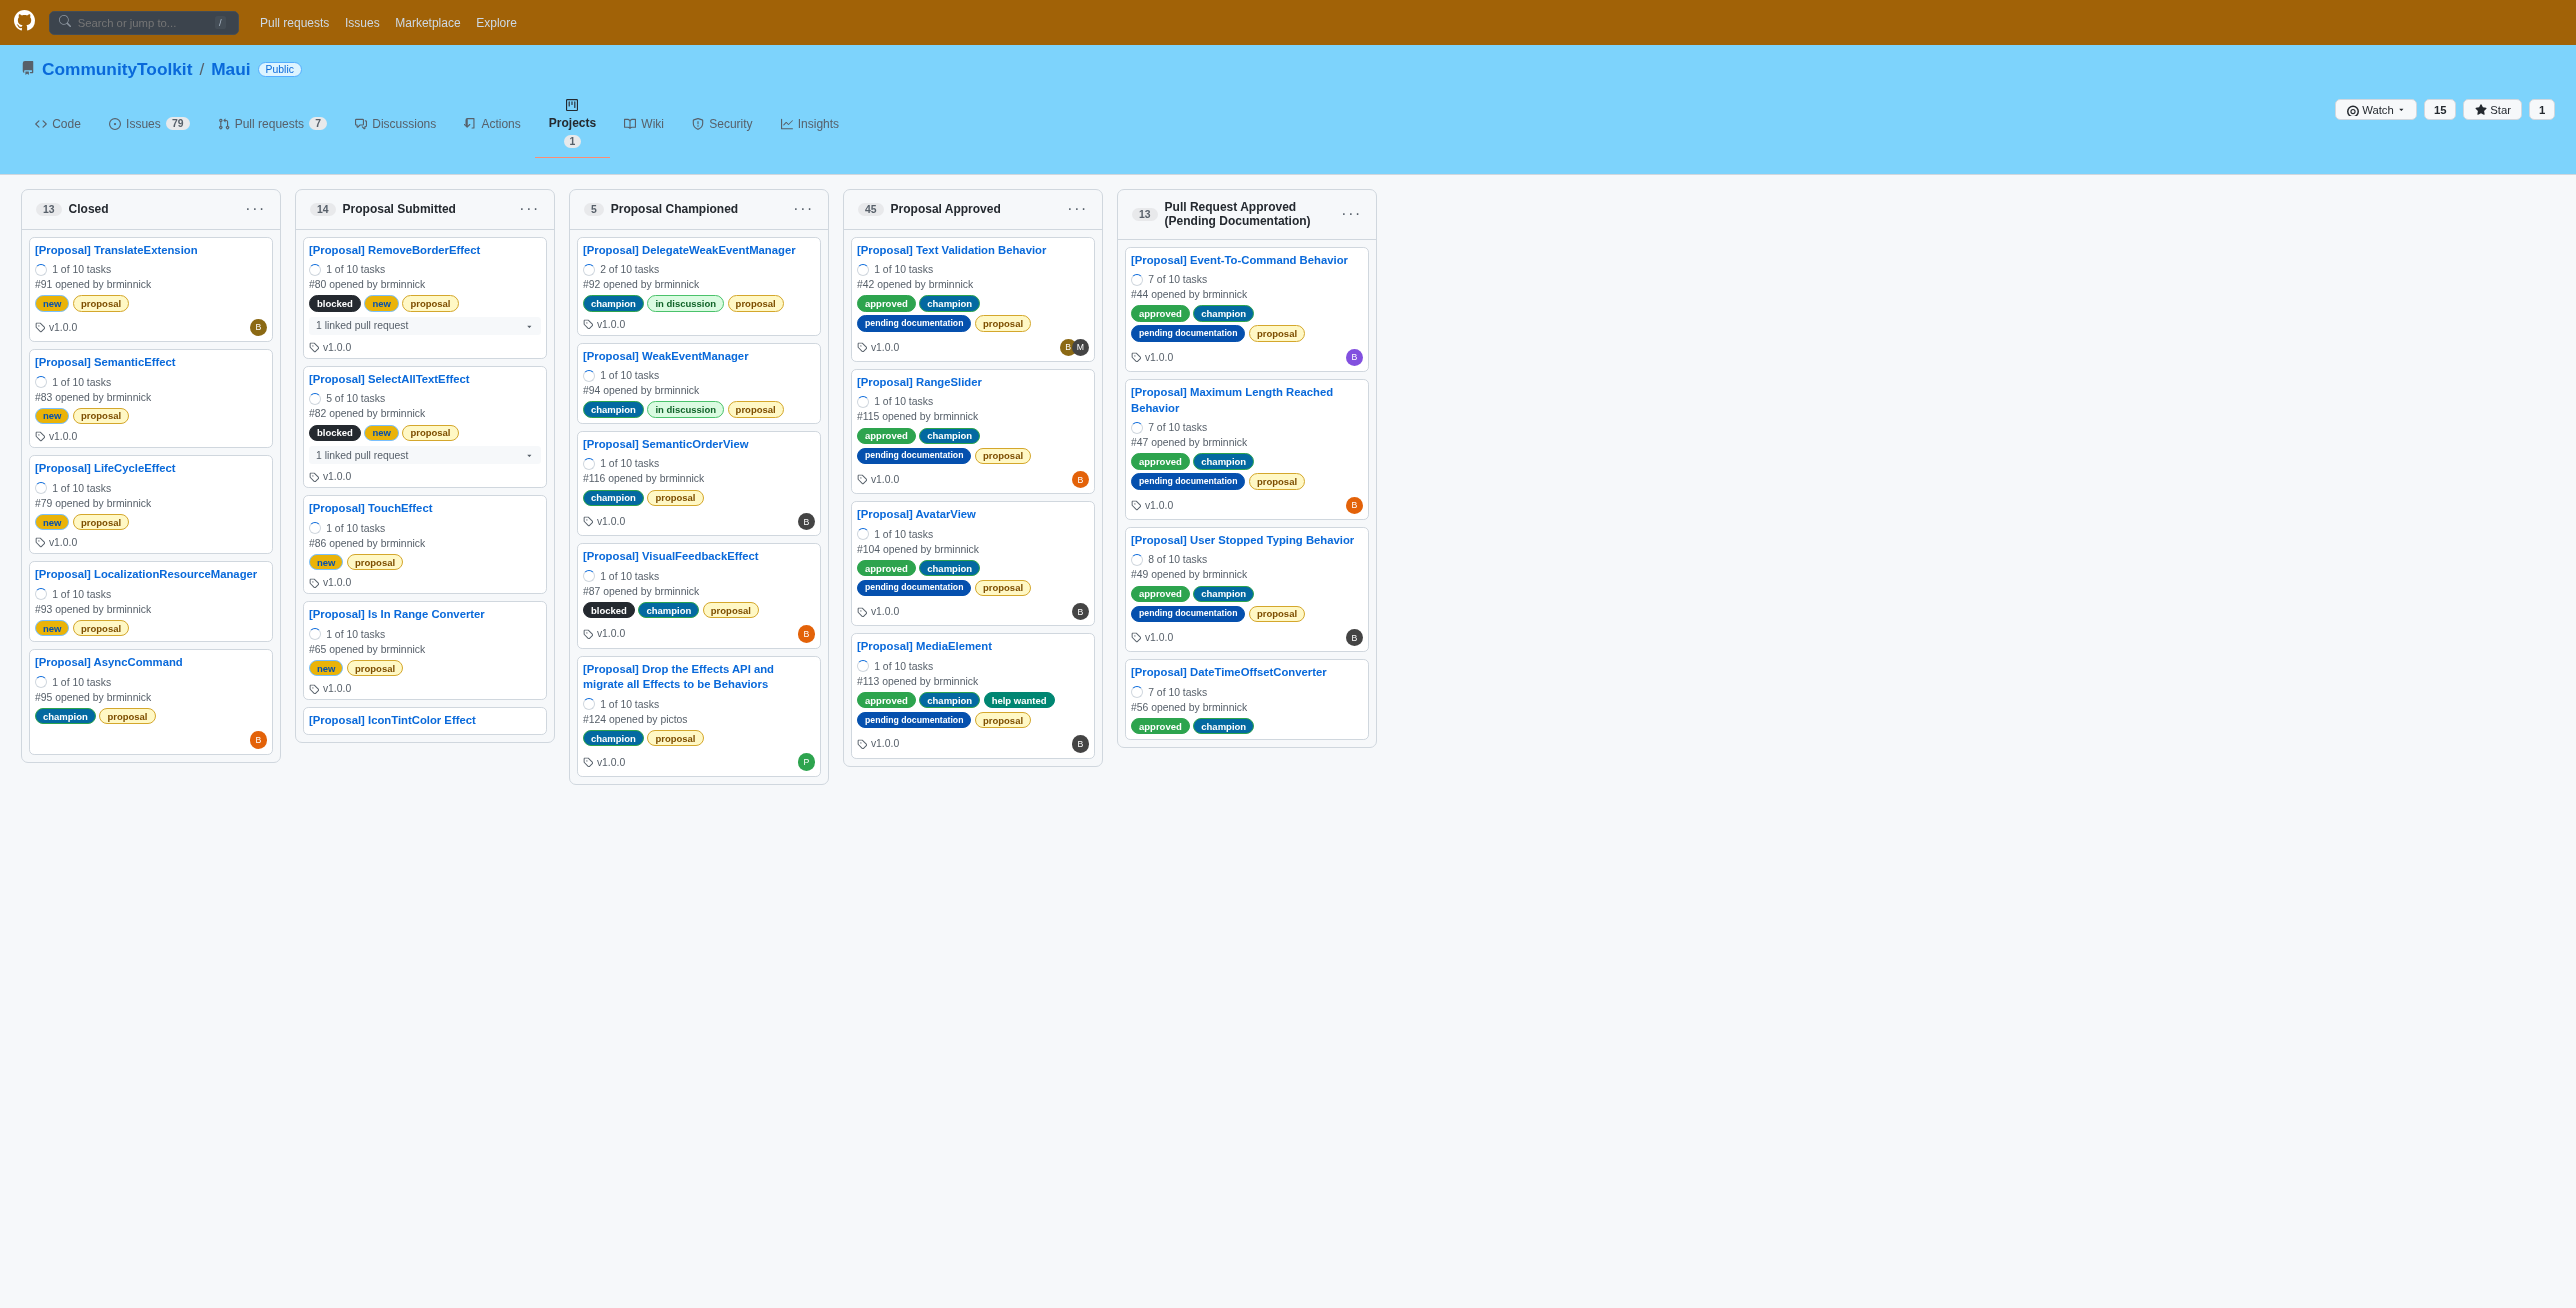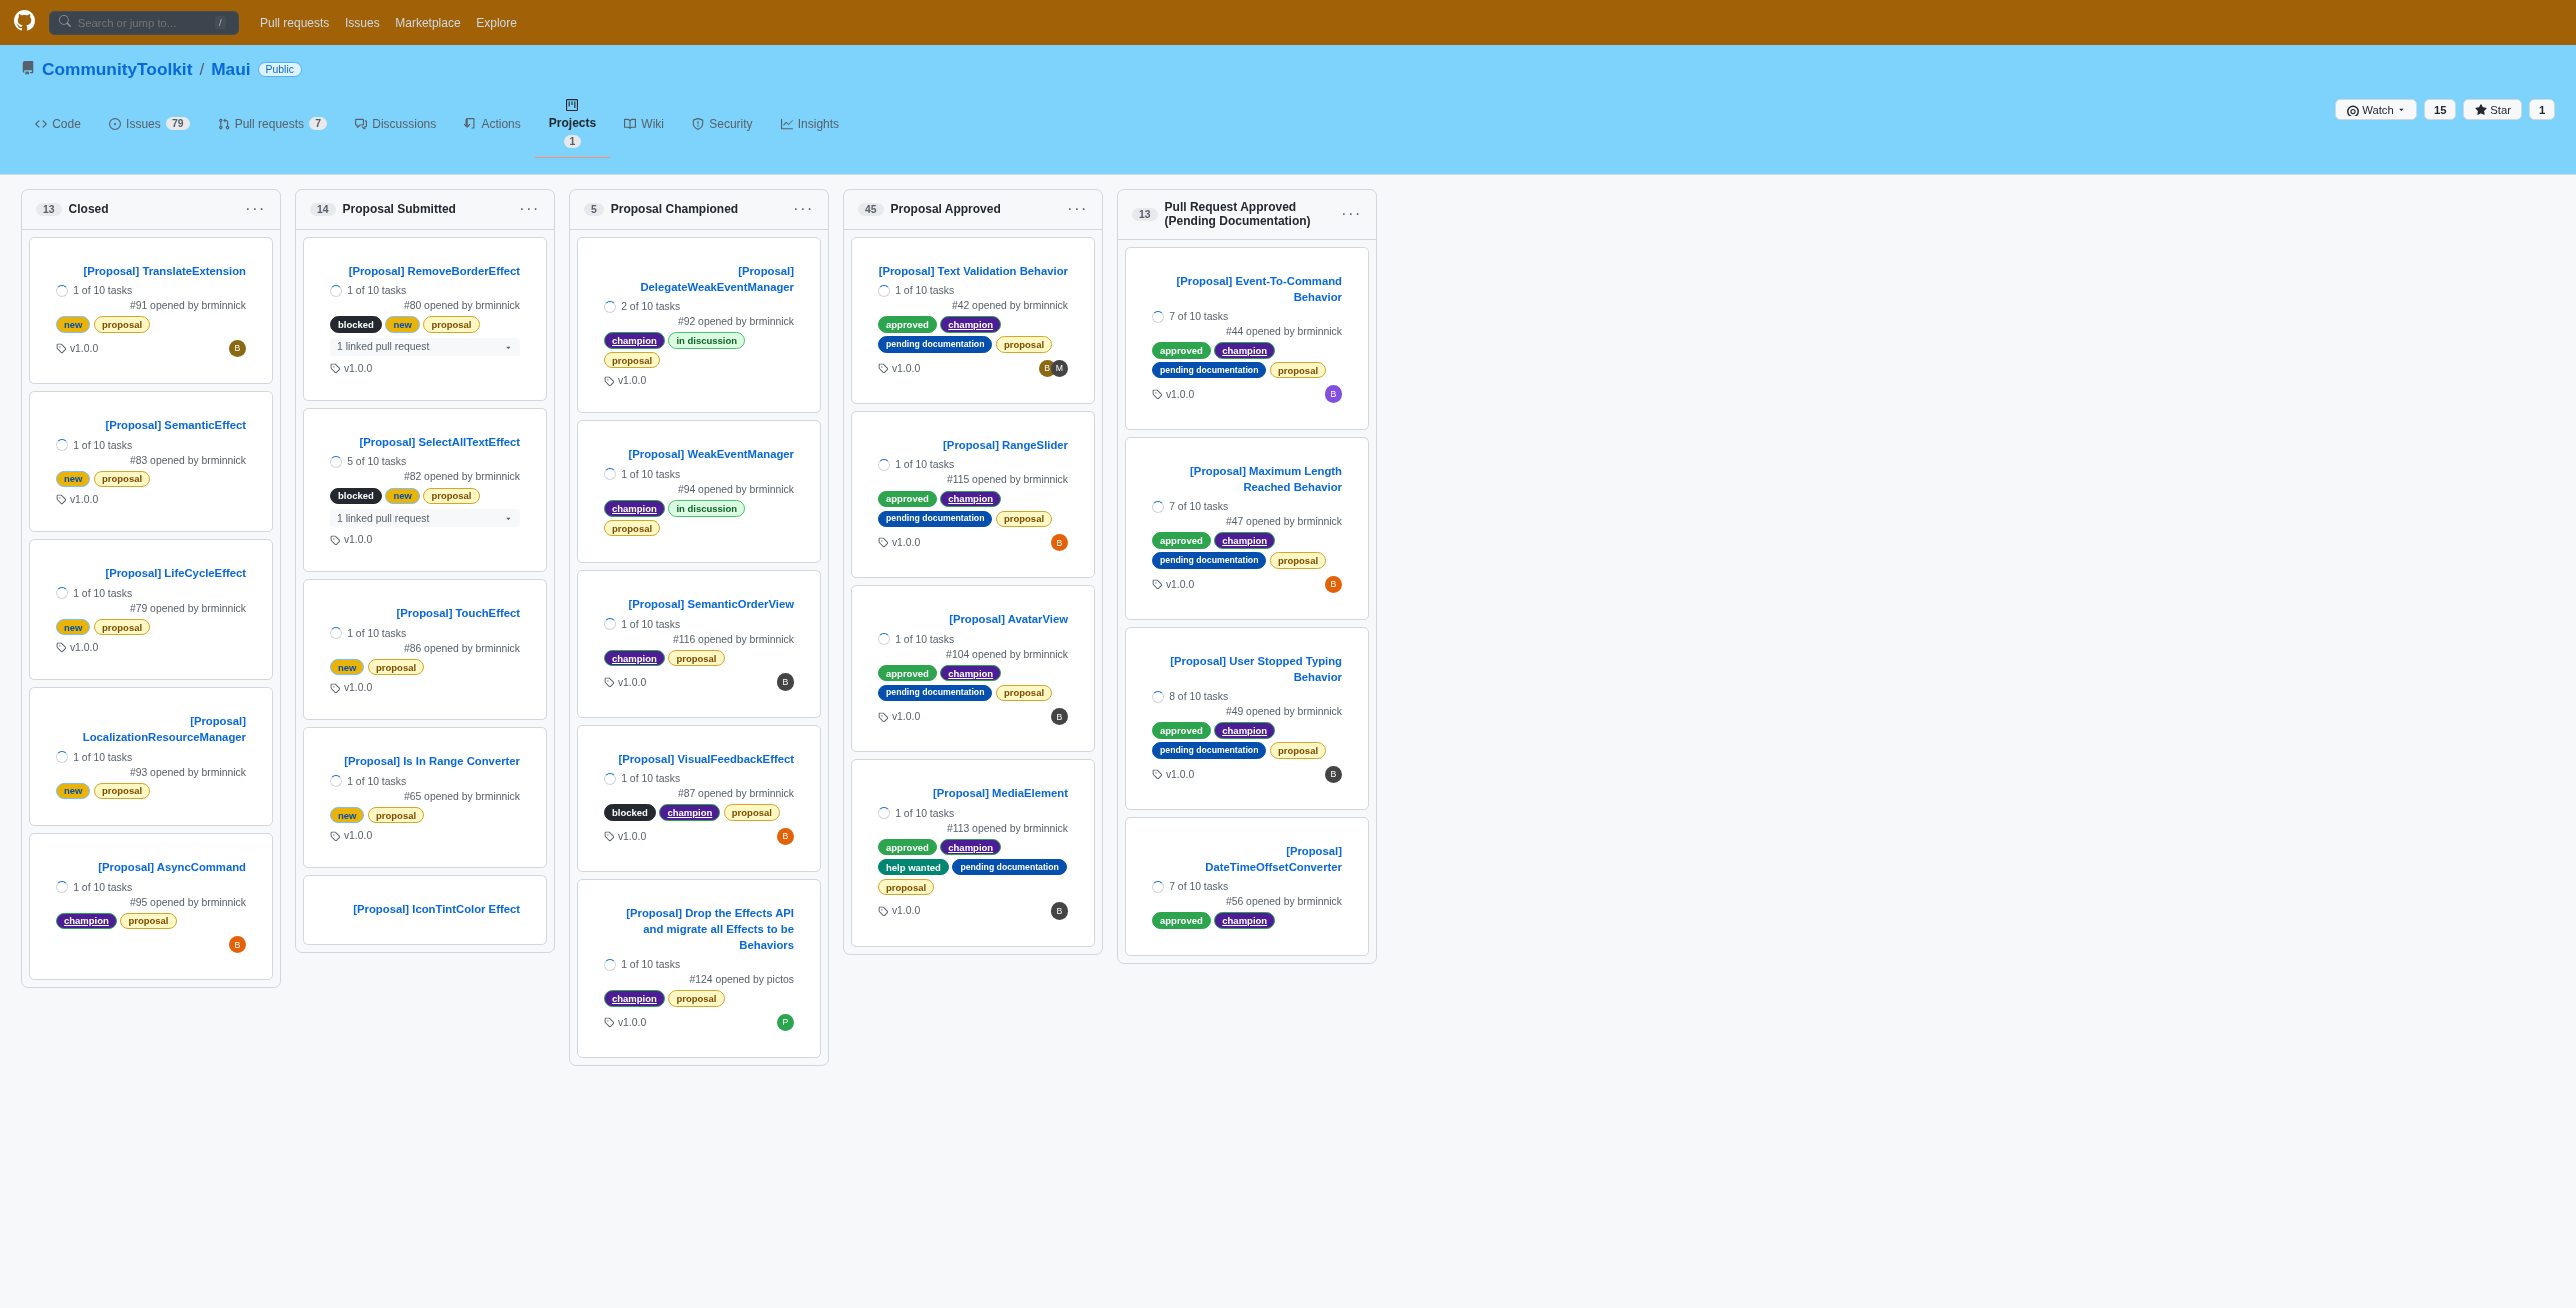--- a/index.html
+++ b/index.html
@@ -41,30 +41,30 @@
 
     
     .kanban-board { display: flex; gap: 14px; overflow-x: auto; padding-bottom: 14px; align-items: flex-start; }
     .kanban-col { background: #f6f8fa; border: 0.9px solid #d0d7de; border-radius: 7px; min-width: 260px; width: 260px; flex-shrink: 0; }
     .kanban-col-header { display: flex; align-items: center; justify-content: space-between; padding: 10.4px 14px; border-bottom: 0.9px solid #d0d7de; }
     .col-title { display: flex; align-items: center; gap: 7px; font-weight: 600; font-size: 12px; }
     .col-count { background: #e8e9eb; border-radius: 17.3px; padding: 0.9px 7px; font-size: 10.4px; color: #57606a; font-weight: 600; }
     .col-menu { color: #57606a; cursor: pointer; font-size: 15.6px; letter-spacing: 1.7px; }
 
     .kanban-cards { padding: 7px; display: flex; flex-direction: column; gap: 7px; }
-    .card { background: #fff; border: 0.9px solid #d0d7de; border-radius: 5.2px; padding: 26px; text-align: right; }
+    .card { background: #fff; border: 0.9px solid #d0d7de; border-radius: 5.2px; padding: 5px; }
     .card-title { color: #0969da; text-decoration: none; font-size: 11.3px; font-weight: 600; line-height: 1.4; cursor: pointer; }
     .card-tasks { display: flex; align-items: center; gap: 5.2px; color: #57606a; font-size: 10.4px; margin-top: 5.2px; }
     .card-meta { font-size: 10.4px; color: #57606a; margin-top: 3.5px; }
     .card-labels { display: flex; flex-wrap: wrap; gap: 3.5px; margin-top: 5.2px; }
     .label { border-radius: 17.3px; padding: 1.7px 7px; font-size: 9.5px; font-weight: 600; }
     .label-new { background: #eab308; color: #0550ae; border: 0.9px solid #79c0ff; }
     .label-proposal { background: #fff8c5; color: #7d4e00; border: 0.9px solid #d4a72c; }
     .label-blocked { background: #24292f; color: #fff; border: 0.9px solid #24292f; }
-    .label-champion { background: #4c1d95; color: #fff; border: 0.9px solid #2da44e; text-decoration: underline; }
+    .label-champion { background: #0369a1; color: #fff; border: 0.9px solid #2da44e; }
     .label-in-discussion { background: #dafbe1; color: #116329; border: 0.9px solid #4ac26b; }
     .label-approved { background: #2da44e; color: #fff; border: 0.9px solid #2da44e; }
     .label-pending-doc { background: #0550ae; color: #fff; border: 0.9px solid #0550ae; font-size: 8.7px; }
     .label-help-wanted { background: #008672; color: #fff; border: 0.9px solid #008672; }
     .card-footer { display: flex; align-items: center; justify-content: space-between; margin-top: 7px; }
     .card-version { display: flex; align-items: center; gap: 3.5px; font-size: 10.4px; color: #57606a; }
     .card-avatar { width: 17.3px; height: 17.3px; border-radius: 50%; background: #8250df; display: flex; align-items: center; justify-content: center; color: #fff; font-size: 8.7px; overflow: hidden; }
     .linked-pr { display: flex; align-items: center; justify-content: space-between; padding: 3.5px 7px; background: #f6f8fa; border-radius: 3.5px; font-size: 10.4px; color: #57606a; margin-top: 5.2px; cursor: pointer; }
 
     

